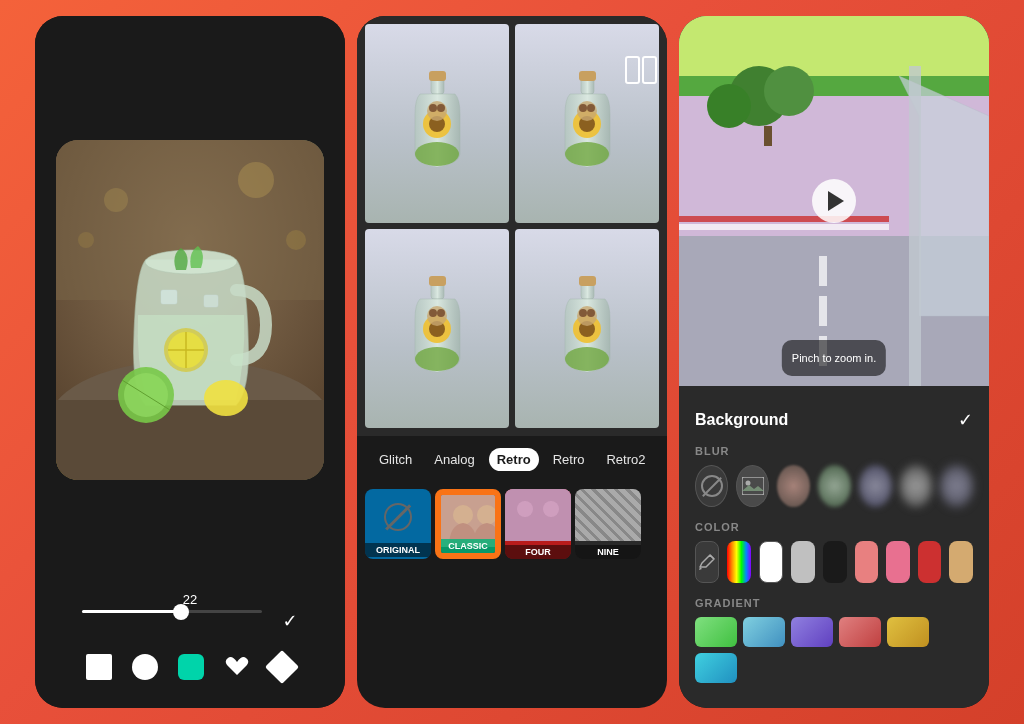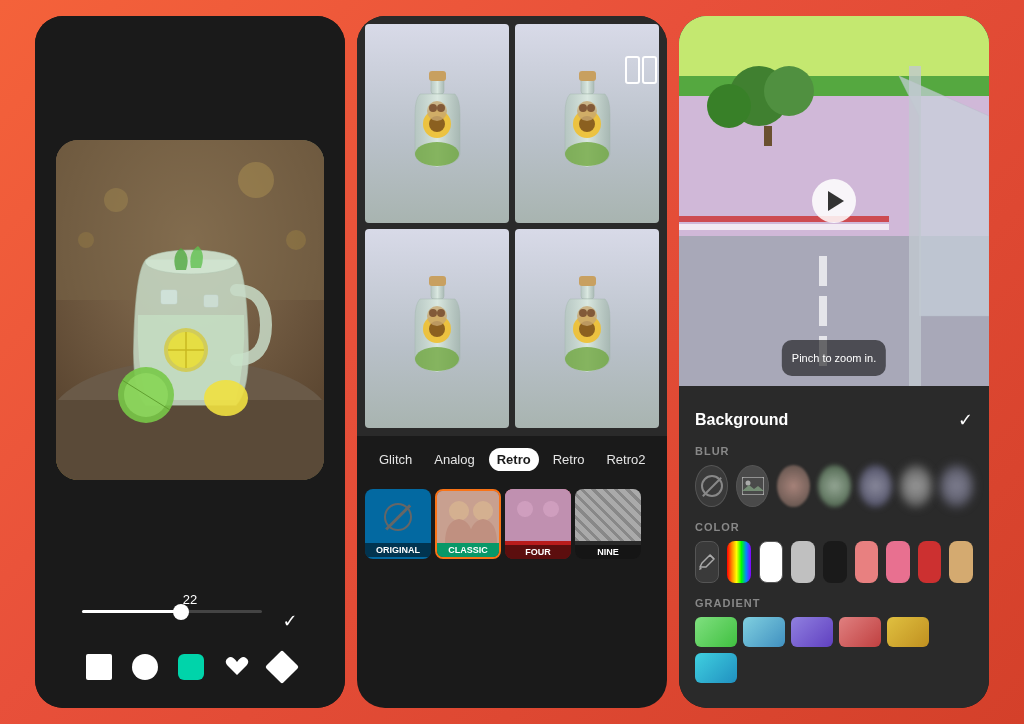--- a/index.html
+++ b/index.html
@@ -612,21 +612,21 @@
 
   <div class="preset-row">
 
     <div class="preset-thumb preset-original" style="position:relative; display:flex; flex-direction:column; align-items:center; justify-content:center; background:#0369a1; border-radius:8px; overflow:hidden;">
       <div style="width:100%; height:52px; display:flex; align-items:center; justify-content:center;">
         <div class="no-icon"></div>
       </div>
       <span style="font-size:9px; font-weight:700; color:white; padding:2px 0; width:100%; text-align:center; background:rgba(0,0,0,0.5);">ORIGINAL</span>
     </div>
 
-    <div class="preset-thumb" style="position:relative; border: 2px solid #f97316; border-radius:8px; overflow:hidden; background:#2a2a2a;">
+    <div class="preset-thumb" style="position:relative; border: 6px solid #f97316; border-radius:8px; overflow:hidden; background:#2a2a2a;">
       <div style="width:100%; height:52px; overflow:hidden; background: linear-gradient(135deg, #d4a0a0 0%, #c09090 100%);">
         <svg width="66" height="52" viewBox="0 0 66 52">
 
           <rect width="66" height="52" fill="#c8a090"></rect>
           <circle cx="22" cy="20" r="10" fill="#d4b090"></circle>
           <path d="M8,52 Q8,30 22,28 Q36,30 36,52 Z" fill="#c09080"></path>
           <circle cx="46" cy="20" r="10" fill="#d4b090"></circle>
           <path d="M32,52 Q32,30 46,28 Q60,30 60,52 Z" fill="#c09080"></path>
         </svg>
       </div>

